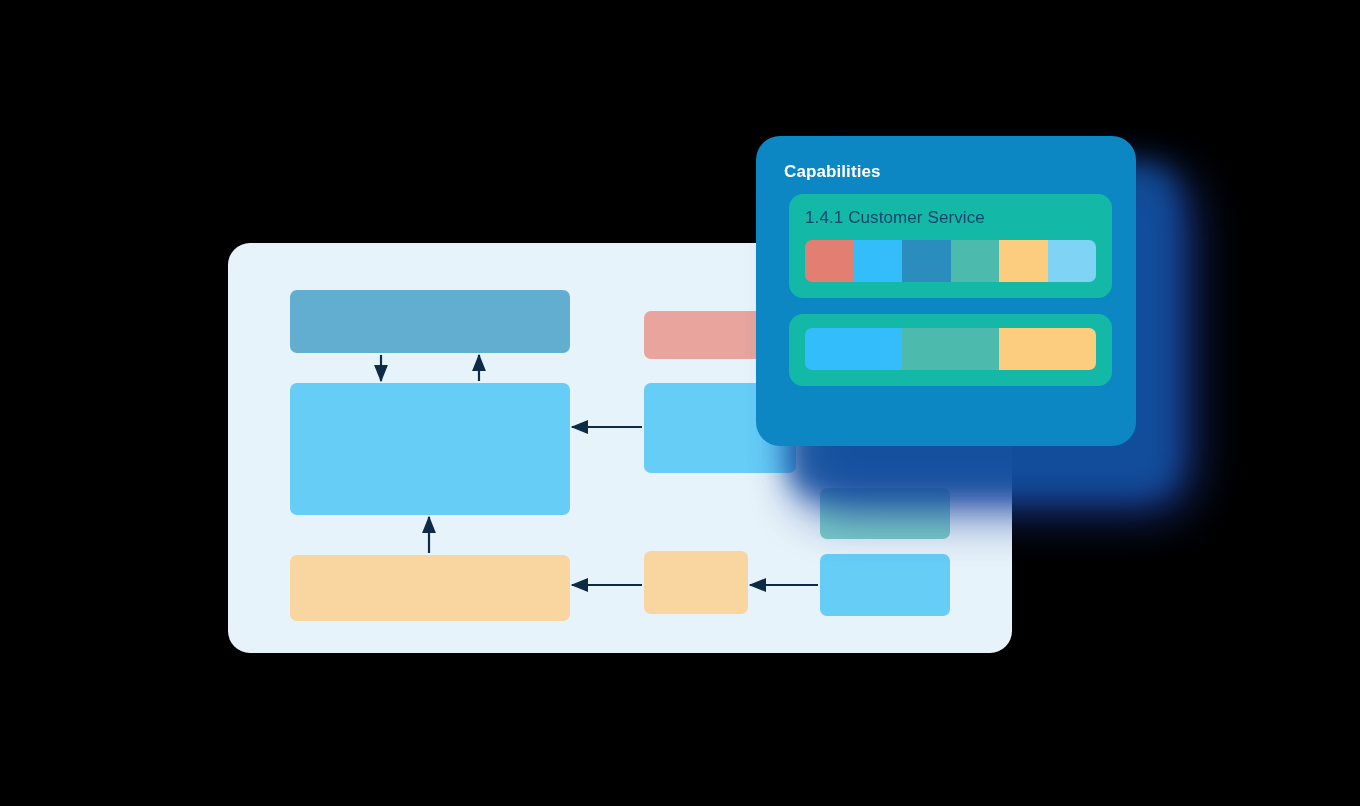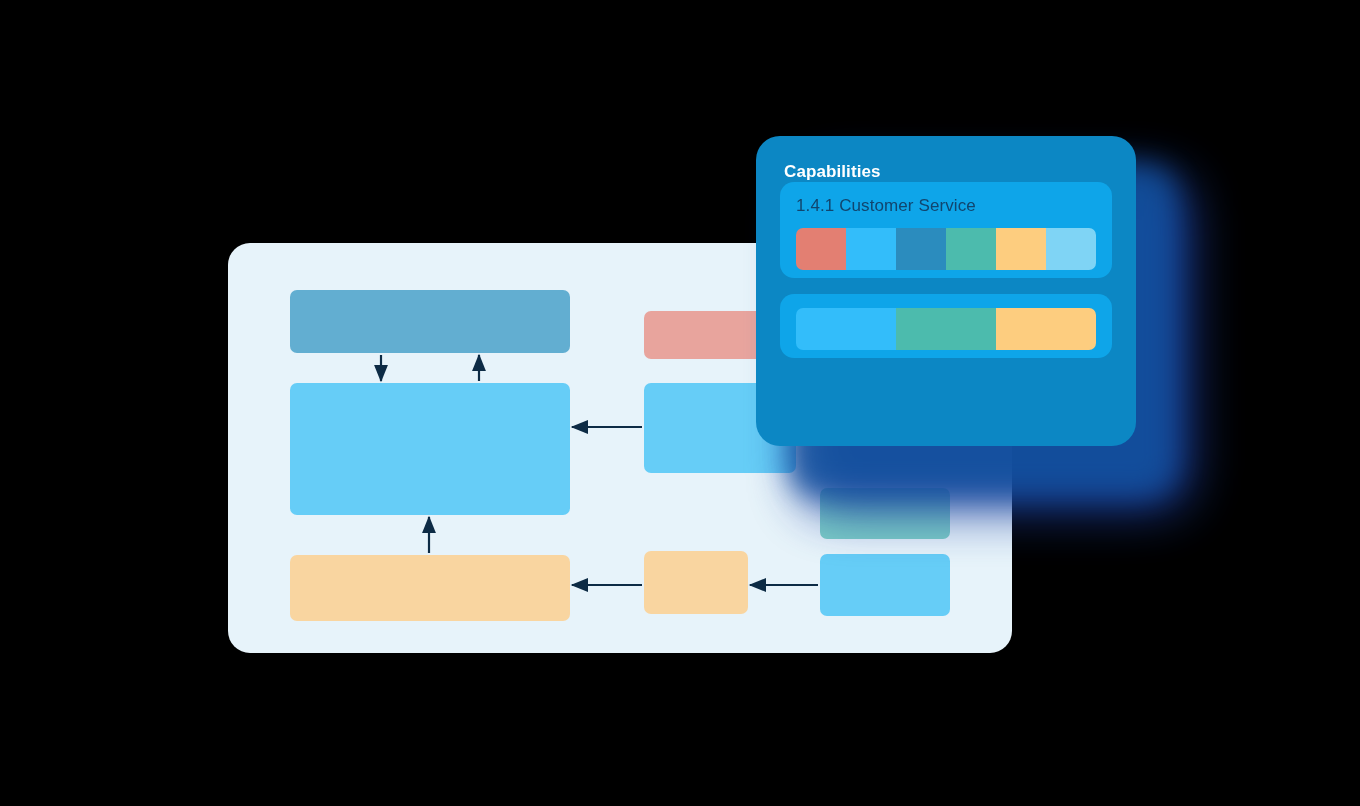--- a/index.html
+++ b/index.html
@@ -64,27 +64,28 @@
     border-radius:24px;
     z-index:6;
     padding:26px 24px;
   }
   .cap-title {
     color:#ffffff;
     font-size:17px;
     font-weight:bold;
     letter-spacing:0.1px;
     margin-left:4px;
-    margin-bottom:0;
+    margin-bottom:12px;
   }
   .cap-item {
-    background:#0ea5e9;
+    background:#14b8a6;
     border-radius:14px;
-    padding:14px 16px 8px 16px;
+    padding:14px 16px 16px 16px;
     margin-bottom:16px;
+    margin-left:9px;
   }
   .cap-item:last-child { margin-bottom:0; }
   .cap-item-label {
     color:#11456e;
     font-size:17px;
     font-weight:500;
     letter-spacing:0.1px;
     margin-bottom:12px;
     white-space:nowrap;
   }

